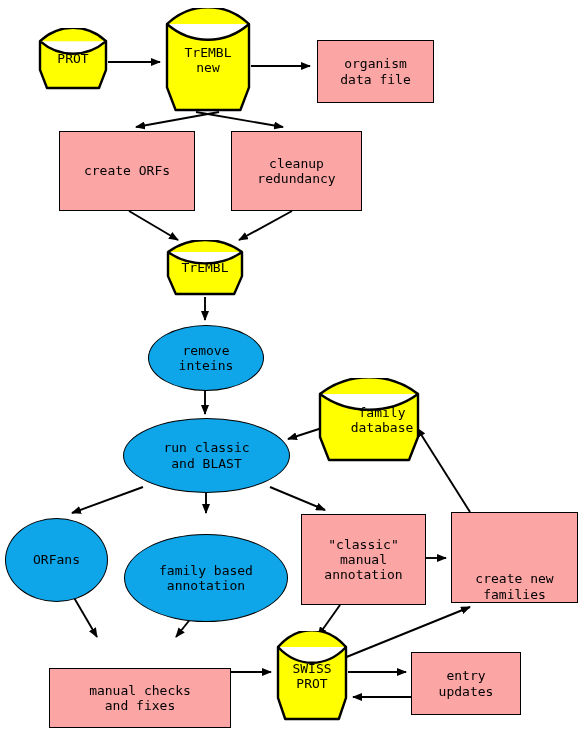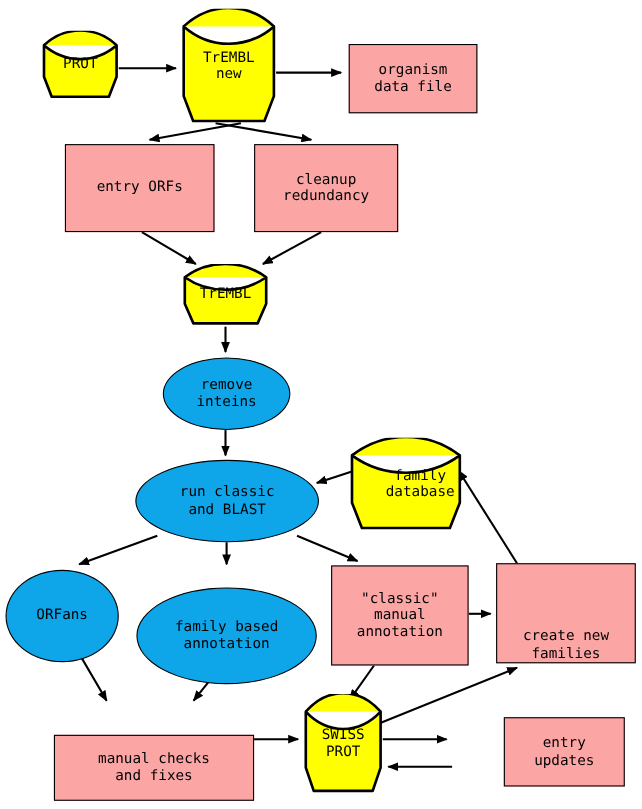--- a/index.html
+++ b/index.html
@@ -64,42 +64,42 @@
           <path d="M2,16 C 25.8,-6.400000000000002 60.199999999999996,-6.400000000000002 84,16" fill="#FFFF00" stroke="#000" stroke-width="2.4" stroke-linejoin="round"></path>
         </svg>
         <span class="lbl">TrEMBL
 new</span>
       </div>
       <div class="node box" style="left: 317px; top: 40px; width: 117px; height: 63px;">
         <span class="lbl">organism
 data file</span>
       </div>
       <div class="node box" style="left: 59px; top: 131px; width: 136px; height: 80px;">
-        <span class="lbl">entry ORFs</span>
+        <span class="lbl">create ORFs</span>
       </div>
       <div class="node box" style="left: 231px; top: 131px; width: 131px; height: 80px;">
         <span class="lbl">cleanup
 redundancy</span>
       </div>
       <div class="node cyl" style="left: 166px; top: 240px; width: 78px; height: 56px;">
         <svg viewBox="0 0 78 56" xmlns="http://www.w3.org/2000/svg">
           <path d="M2,12.08 C 23.4,27.200000000000003 54.599999999999994,27.200000000000003 76,12.08 L 76,36.120000000000005 L 68.2,54 L 9.8,54 L 2,36.120000000000005 Z" fill="#FFFF00" stroke="#000" stroke-width="2.4" stroke-linejoin="round"></path>
           <path d="M2,12.08 C 23.4,-4.048 54.599999999999994,-4.048 76,12.08" fill="#FFFF00" stroke="#000" stroke-width="2.4" stroke-linejoin="round"></path>
         </svg>
         <span class="lbl">TrEMBL</span>
       </div>
       <div class="node ellipse" style="left: 148px; top: 325px; width: 116px; height: 66px;">
         <span class="lbl">remove
 inteins</span>
       </div>
       <div class="node ellipse" style="left: 123px; top: 418px; width: 167px; height: 75px;">
         <span class="lbl">run classic
 and BLAST</span>
       </div>
-      <div class="node cyl" style="left: 318px; top: 398px; width: 102px; height: 84px; padding-left: 26px;">
+      <div class="node cyl" style="left: 318px; top: 378px; width: 102px; height: 84px; padding-left: 26px;">
         <svg viewBox="0 0 102 84" xmlns="http://www.w3.org/2000/svg">
           <path d="M2,16 C 30.599999999999998,37 71.39999999999999,37 100,16 L 100,59 L 91,82 L 11,82 L 2,59 Z" fill="#FFFF00" stroke="#000" stroke-width="2.4" stroke-linejoin="round"></path>
           <path d="M2,16 C 30.599999999999998,-6.400000000000002 71.39999999999999,-6.400000000000002 100,16" fill="#FFFF00" stroke="#000" stroke-width="2.4" stroke-linejoin="round"></path>
         </svg>
         <span class="lbl">family
 database</span>
       </div>
       <div class="node ellipse" style="left: 5px; top: 518px; width: 103px; height: 84px;">
         <span class="lbl">ORFans</span>
       </div>
@@ -121,18 +121,18 @@
 and fixes</span>
       </div>
       <div class="node cyl" style="left: 276px; top: 631px; width: 72px; height: 90px;">
         <svg viewBox="0 0 72 90" xmlns="http://www.w3.org/2000/svg">
           <path d="M2,16 C 21.599999999999998,37 50.4,37 70,16 L 70,66.8 L 62.8,88 L 9.2,88 L 2,66.8 Z" fill="#FFFF00" stroke="#000" stroke-width="2.4" stroke-linejoin="round"></path>
           <path d="M2,16 C 21.599999999999998,-6.400000000000002 50.4,-6.400000000000002 70,16" fill="#FFFF00" stroke="#000" stroke-width="2.4" stroke-linejoin="round"></path>
         </svg>
         <span class="lbl">SWISS
 PROT</span>
       </div>
-      <div class="node box" style="left: 411px; top: 652px; width: 110px; height: 63px; margin-left: 47px;">
+      <div class="node box" style="left: 411px; top: 652px; width: 110px; height: 63px;">
         <span class="lbl">entry
 updates</span>
       </div>
     </div>
 </div>
 
 </body></html>

